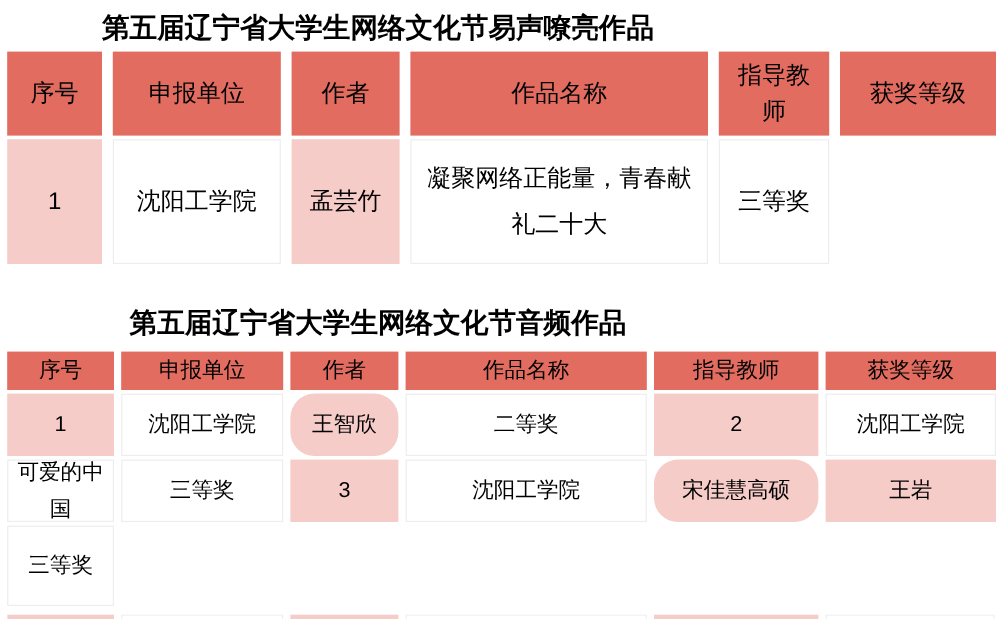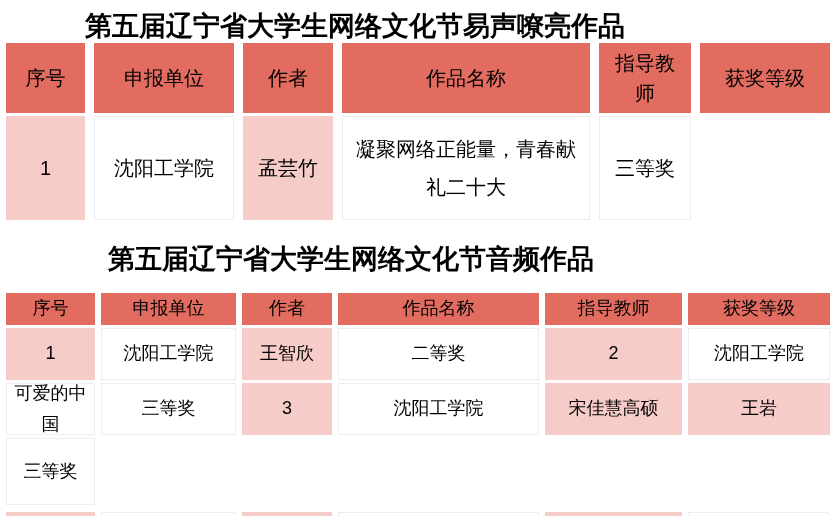--- a/index.html
+++ b/index.html
@@ -6,27 +6,27 @@
   body {
     width:837px; height:516px;
     background:#ffffff;
     font-family:"Liberation Sans","DejaVu Sans",sans-serif;
     position:relative;
     color:#000;
     overflow:hidden;
   }
   .title {
     position:absolute;
-    font-size:27px;
+    font-size:23px;
     font-weight:bold;
     white-space:nowrap;
     color:#000;
   }
   #title1 { left:85px; top:8px; }
-  #title2 { left:108px; top:241px; }
+  #title2 { left:108px; top:254px; }
 
   .grid {
     position:absolute;
     left:6px;
     width:824px;
     display:grid;
   }
   #table1 {
     top:43px;
     grid-template-columns:79px 140px 90px 248px 92px 1fr;
@@ -52,21 +52,21 @@
   .head  { background:var(--header-bg,#e26c60); }
   .pink  { background:var(--pink-cell-bg,#f6ccc9); }
   .white { background:#ffffff; border:1px solid var(--cell-border,#ededed); }
 
   #table1 .cell { font-size:20px; line-height:1.9; }
   #table1 .head { line-height:1.5; padding:0 8px; }
   #table1 .name { padding:0 8px; }
 
   #table2 .cell { font-size:18px; line-height:1.75; }
   #table2 .head { line-height:1.4; }
-  #table2 .author { padding:0 14px; }
+  #table2 .author { padding:0 14px;border-radius:20px; }
 
   
   #sliver {
     position:absolute;
     left:6px; top:512px;
     width:823px; height:4px;
     display:grid;
     grid-template-columns:89px 135px 90px 201px 137px 1fr;
     column-gap:6px;
     overflow:hidden;

